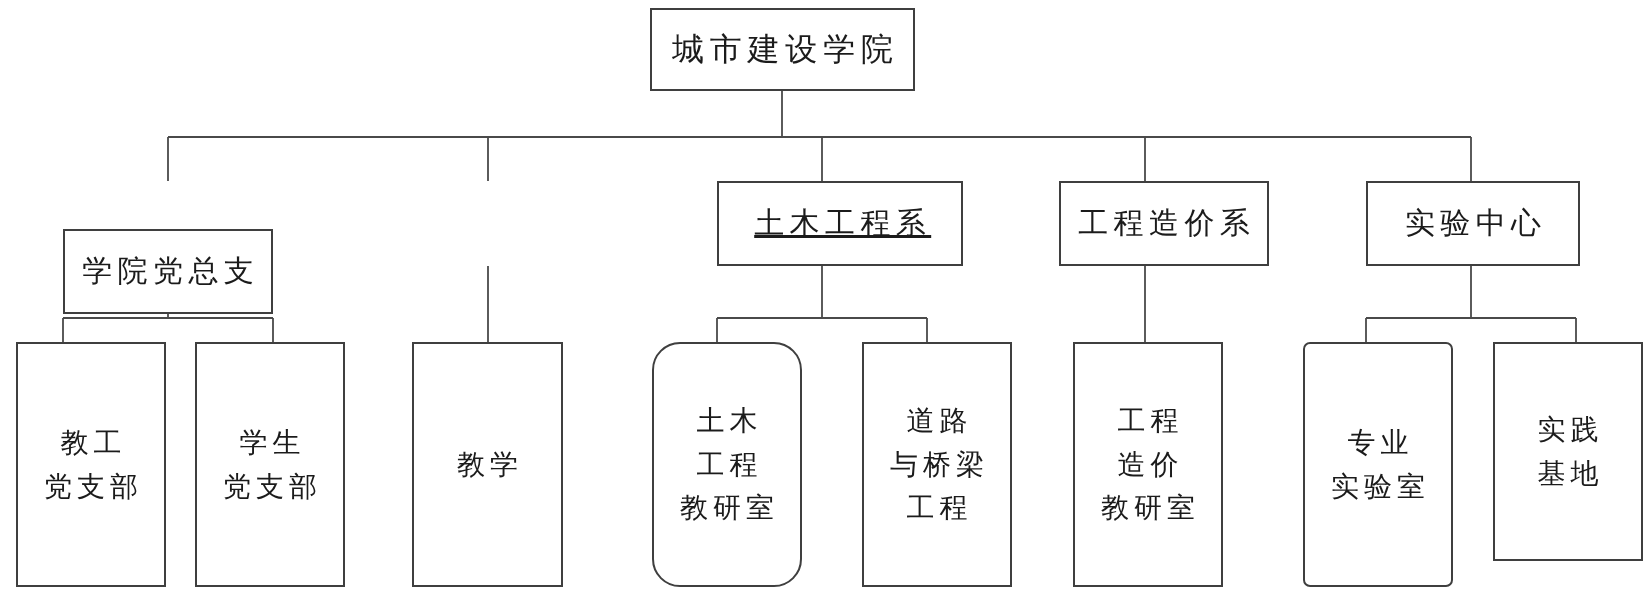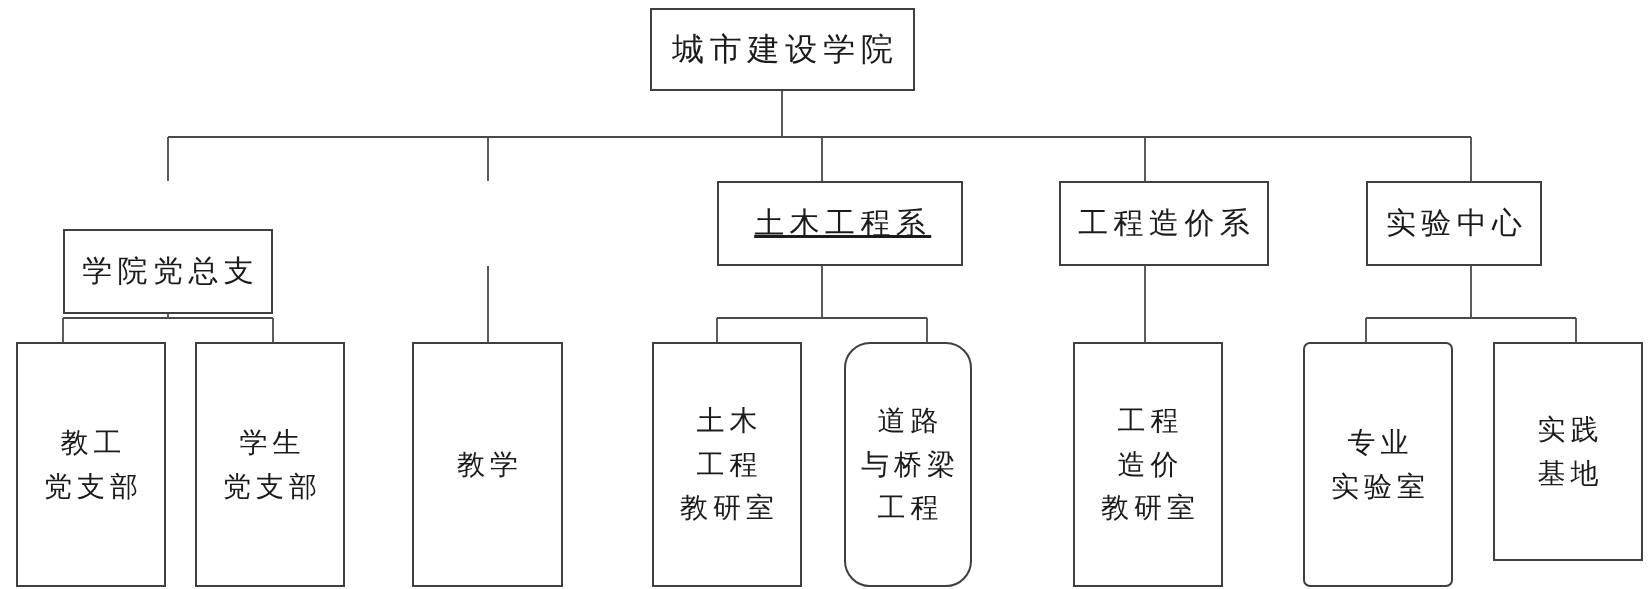--- a/index.html
+++ b/index.html
@@ -89,39 +89,39 @@
     <line class="cline" x1="1366" y1="318" x2="1576" y2="318"></line>
     <line class="cline" x1="1366" y1="318" x2="1366" y2="342"></line>
     <line class="cline" x1="1576" y1="318" x2="1576" y2="342"></line>
   </svg>
 
   <div class="org-box root" style="left:650px; top:8px; width:265px; height:83px;">城市建设学院</div>
 
   <div class="org-box dept" style="left:63px; top:181px; width:210px; height:85px;margin-top:48px;">学院党总支</div>
   <div class="org-box dept" style="left:717px; top:181px; width:246px; height:85px;text-decoration:underline;">土木工程系</div>
   <div class="org-box dept" style="left:1040px; top:181px; width:210px; height:85px;margin-left:19px;">工程造价系</div>
-  <div class="org-box dept" style="left:1366px; top:181px; width:176px; height:85px;">实验中心</div>
+  <div class="org-box dept" style="left:1366px; top:181px; width:214px; height:85px;">实验中心</div>
 
   <div class="org-box unit" style="left:8px; top:342px; width:150px; height:245px;margin-left:8px;">
       <div>教工</div>
       <div>党支部</div>
     </div>
   <div class="org-box unit" style="left:195px; top:342px; width:150px; height:245px;">
       <div>学生</div>
       <div>党支部</div>
     </div>
   <div class="org-box unit" style="left:412px; top:342px; width:151px; height:245px;">
       <div>教学</div>
     </div>
-  <div class="org-box unit" style="left:652px; top:342px; width:150px; height:245px;">
+  <div class="org-box unit" style="left:652px; top:342px; width:150px; height:245px;border-radius:28px;">
       <div>土木</div>
       <div>工程</div>
       <div>教研室</div>
     </div>
-  <div class="org-box unit" style="left:844px; top:342px; width:128px; height:245px;border-radius:26px;">
+  <div class="org-box unit" style="left:862px; top:342px; width:150px; height:245px;">
       <div>道路</div>
       <div>与桥梁</div>
       <div>工程</div>
     </div>
   <div class="org-box unit" style="left:1073px; top:342px; width:150px; height:245px;">
       <div>工程</div>
       <div>造价</div>
       <div>教研室</div>
     </div>
   <div class="org-box unit" style="left:1303px; top:342px; width:150px; height:245px;border-radius:7px;">

